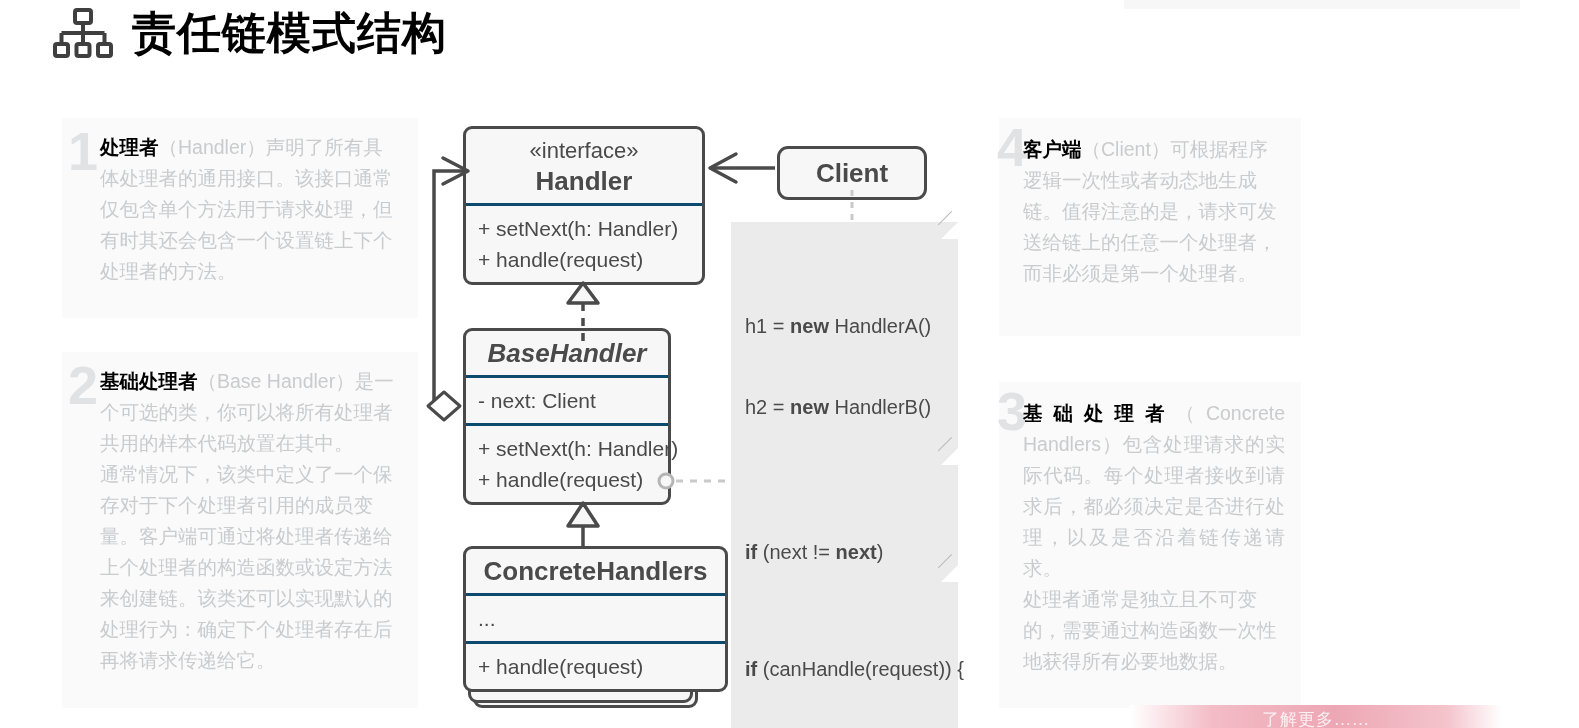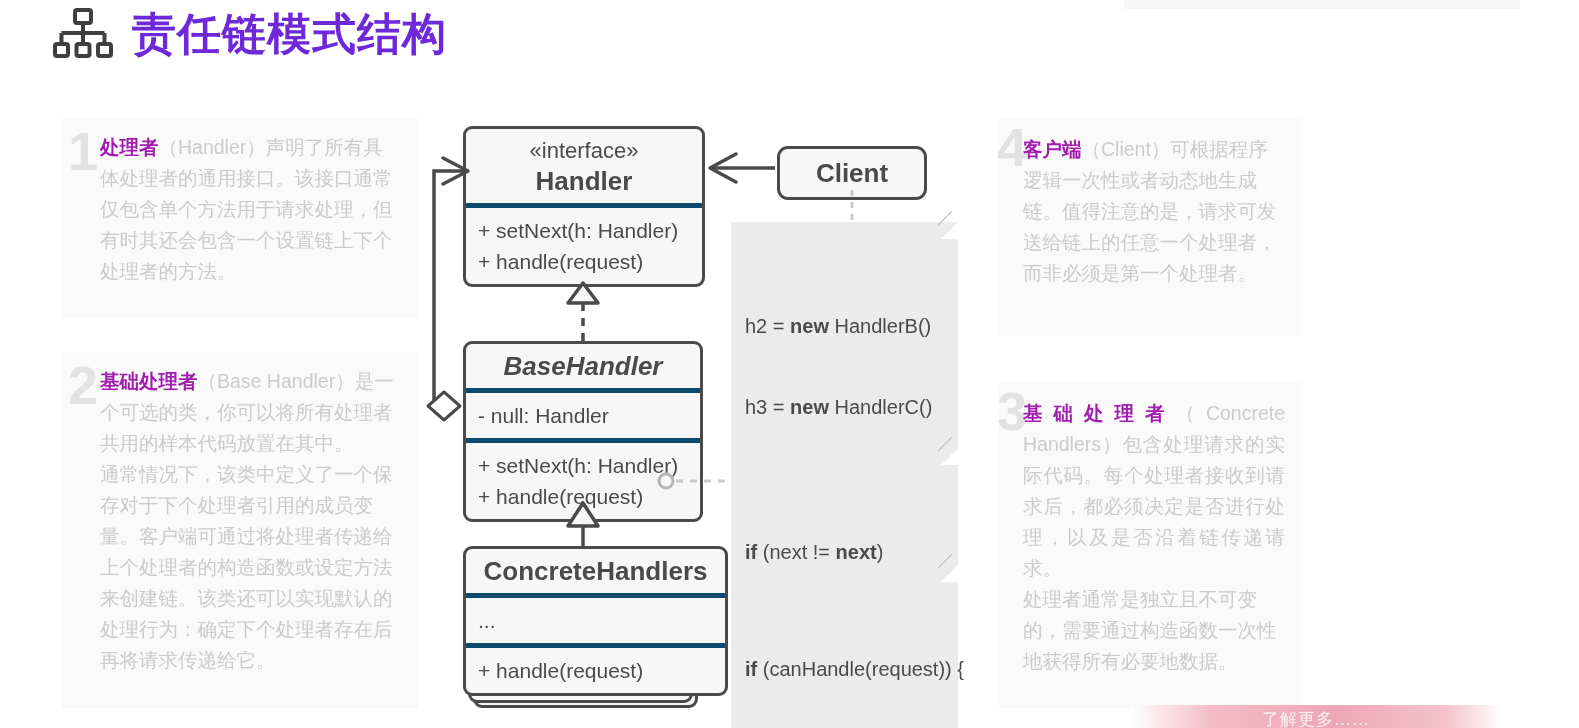--- a/index.html
+++ b/index.html
@@ -17,77 +17,77 @@
     background: #f7f7f8;
   }
 
   
   .title-row {
     position: absolute; left: 52px; top: 8px;
     display: flex; align-items: center; gap: 18px;
   }
   .title-icon { width: 62px; height: 52px; display: block; }
   .title-text {
-    font-size: 44px; font-weight: bold; color: #6d28d9;
+    font-size: 44px; font-weight: bold; color: #000000;
     letter-spacing: 1px; line-height: 1;
-    font-family: Liberation Sans, sans-serif;
+    font-family: Liberation Serif, serif;
   }
 
   
   .panel {
     position: absolute;
     background: #fafafa;
     color: #c9cbcd;
     font-size: 19.5px;
     line-height: 31px;
   }
   .panel .big-num {
     position: absolute;
     font-size: 54px; font-weight: bold; color: #e0e2e4;
     line-height: 1; top: 6px; left: 6px;
   }
   .panel .ptext { position: relative; padding: 14px 16px 14px 38px; }
   .panel p { margin: 0; }
   .panel p + p { }
-  .panel b { font-weight: bold; color: #a21caf; }
+  .panel b { font-weight: bold; color: #000000; }
 
   #panel1 { left: 62px;  top: 118px; width: 356px; height: 200px; }
   #panel2 { left: 62px;  top: 352px; width: 356px; height: 356px; }
   #panel4 { left: 999px; top: 118px; width: 302px; height: 218px; }
   #panel3 { left: 999px; top: 382px; width: 302px; height: 326px; }
   #panel4 .ptext, #panel3 .ptext { padding-left: 24px; padding-top: 16px; }
   #panel4 .big-num, #panel3 .big-num { left: -2px; top: 2px; }
   .panel3-justify { text-align: justify; text-justify: inter-character; }
 
   
   .uml-box {
     position: absolute;
     background: #f7f7f7;
     border: 3px solid #4a4a4a;
     border-radius: 9px;
     color: #4a4a4a;
   }
   .uml-box .sect {
     padding: 7px 12px;
   }
-  .uml-box .sect + .sect { border-top: 5px solid #0c4a6e; }
+  .uml-box .sect + .sect { border-top: 3px solid #0c4a6e; }
   .uml-title {
     text-align: center; font-weight: bold; font-size: 26px;
     line-height: 30px;
   }
   .uml-stereo {
     text-align: center; font-size: 22px; line-height: 30px; font-weight: normal;
   }
   .uml-italic { font-style: italic; }
   .uml-member {
     font-size: 21px; line-height: 31px; white-space: nowrap;
   }
 
   #box-handler      { left: 463px; top: 126px; width: 242px; }
-  #box-basehandler  { left: 463px; top: 341px; width: 240px; }
+  #box-basehandler  { left: 463px; top: 328px; width: 208px; }
   #box-concrete     { left: 463px; top: 546px; width: 265px; }
   #box-client       { left: 777px; top: 146px; width: 150px; border-radius: 11px; }
   #box-client .sect { padding: 9px 12px; }
 
   
   .stack-copy {
     position: absolute;
     background: #f7f7f7;
     border: 3px solid #4a4a4a;
     border-radius: 9px;
@@ -194,21 +194,21 @@
       <div class="uml-member">+ setNext(h: Handler)</div>
       <div class="uml-member">+ handle(request)</div>
     </div>
   </div>
 
   <div class="uml-box" id="box-basehandler">
     <div class="sect">
       <div class="uml-title uml-italic">BaseHandler</div>
     </div>
     <div class="sect">
-      <div class="uml-member">- null: Handler</div>
+      <div class="uml-member">- next: Client</div>
     </div>
     <div class="sect">
       <div class="uml-member">+ setNext(h: Handler)</div>
       <div class="uml-member">+ handle(request)</div>
     </div>
   </div>
 
   <div class="stack-copy" id="stack1"></div>
   <div class="stack-copy" id="stack2"></div>
   <div class="uml-box" id="box-concrete">
@@ -224,20 +224,21 @@
   </div>
 
   <div class="uml-box" id="box-client">
     <div class="sect">
       <div class="uml-title">Client</div>
     </div>
   </div>
 
   <div class="note" id="note-client">
     <div class="foldline"></div>
+    <div>h1 = <b>new</b> HandlerA()</div>
     <div>h2 = <b>new</b> HandlerB()</div>
     <div>h3 = <b>new</b> HandlerC()</div>
     <div>h1.setNext(h2)</div>
     <div>h2.setNext(h3)</div>
     <div class="cmt">// ...</div>
     
   </div>
 
   <div class="note" id="note-next">
     <div class="foldline"></div>

